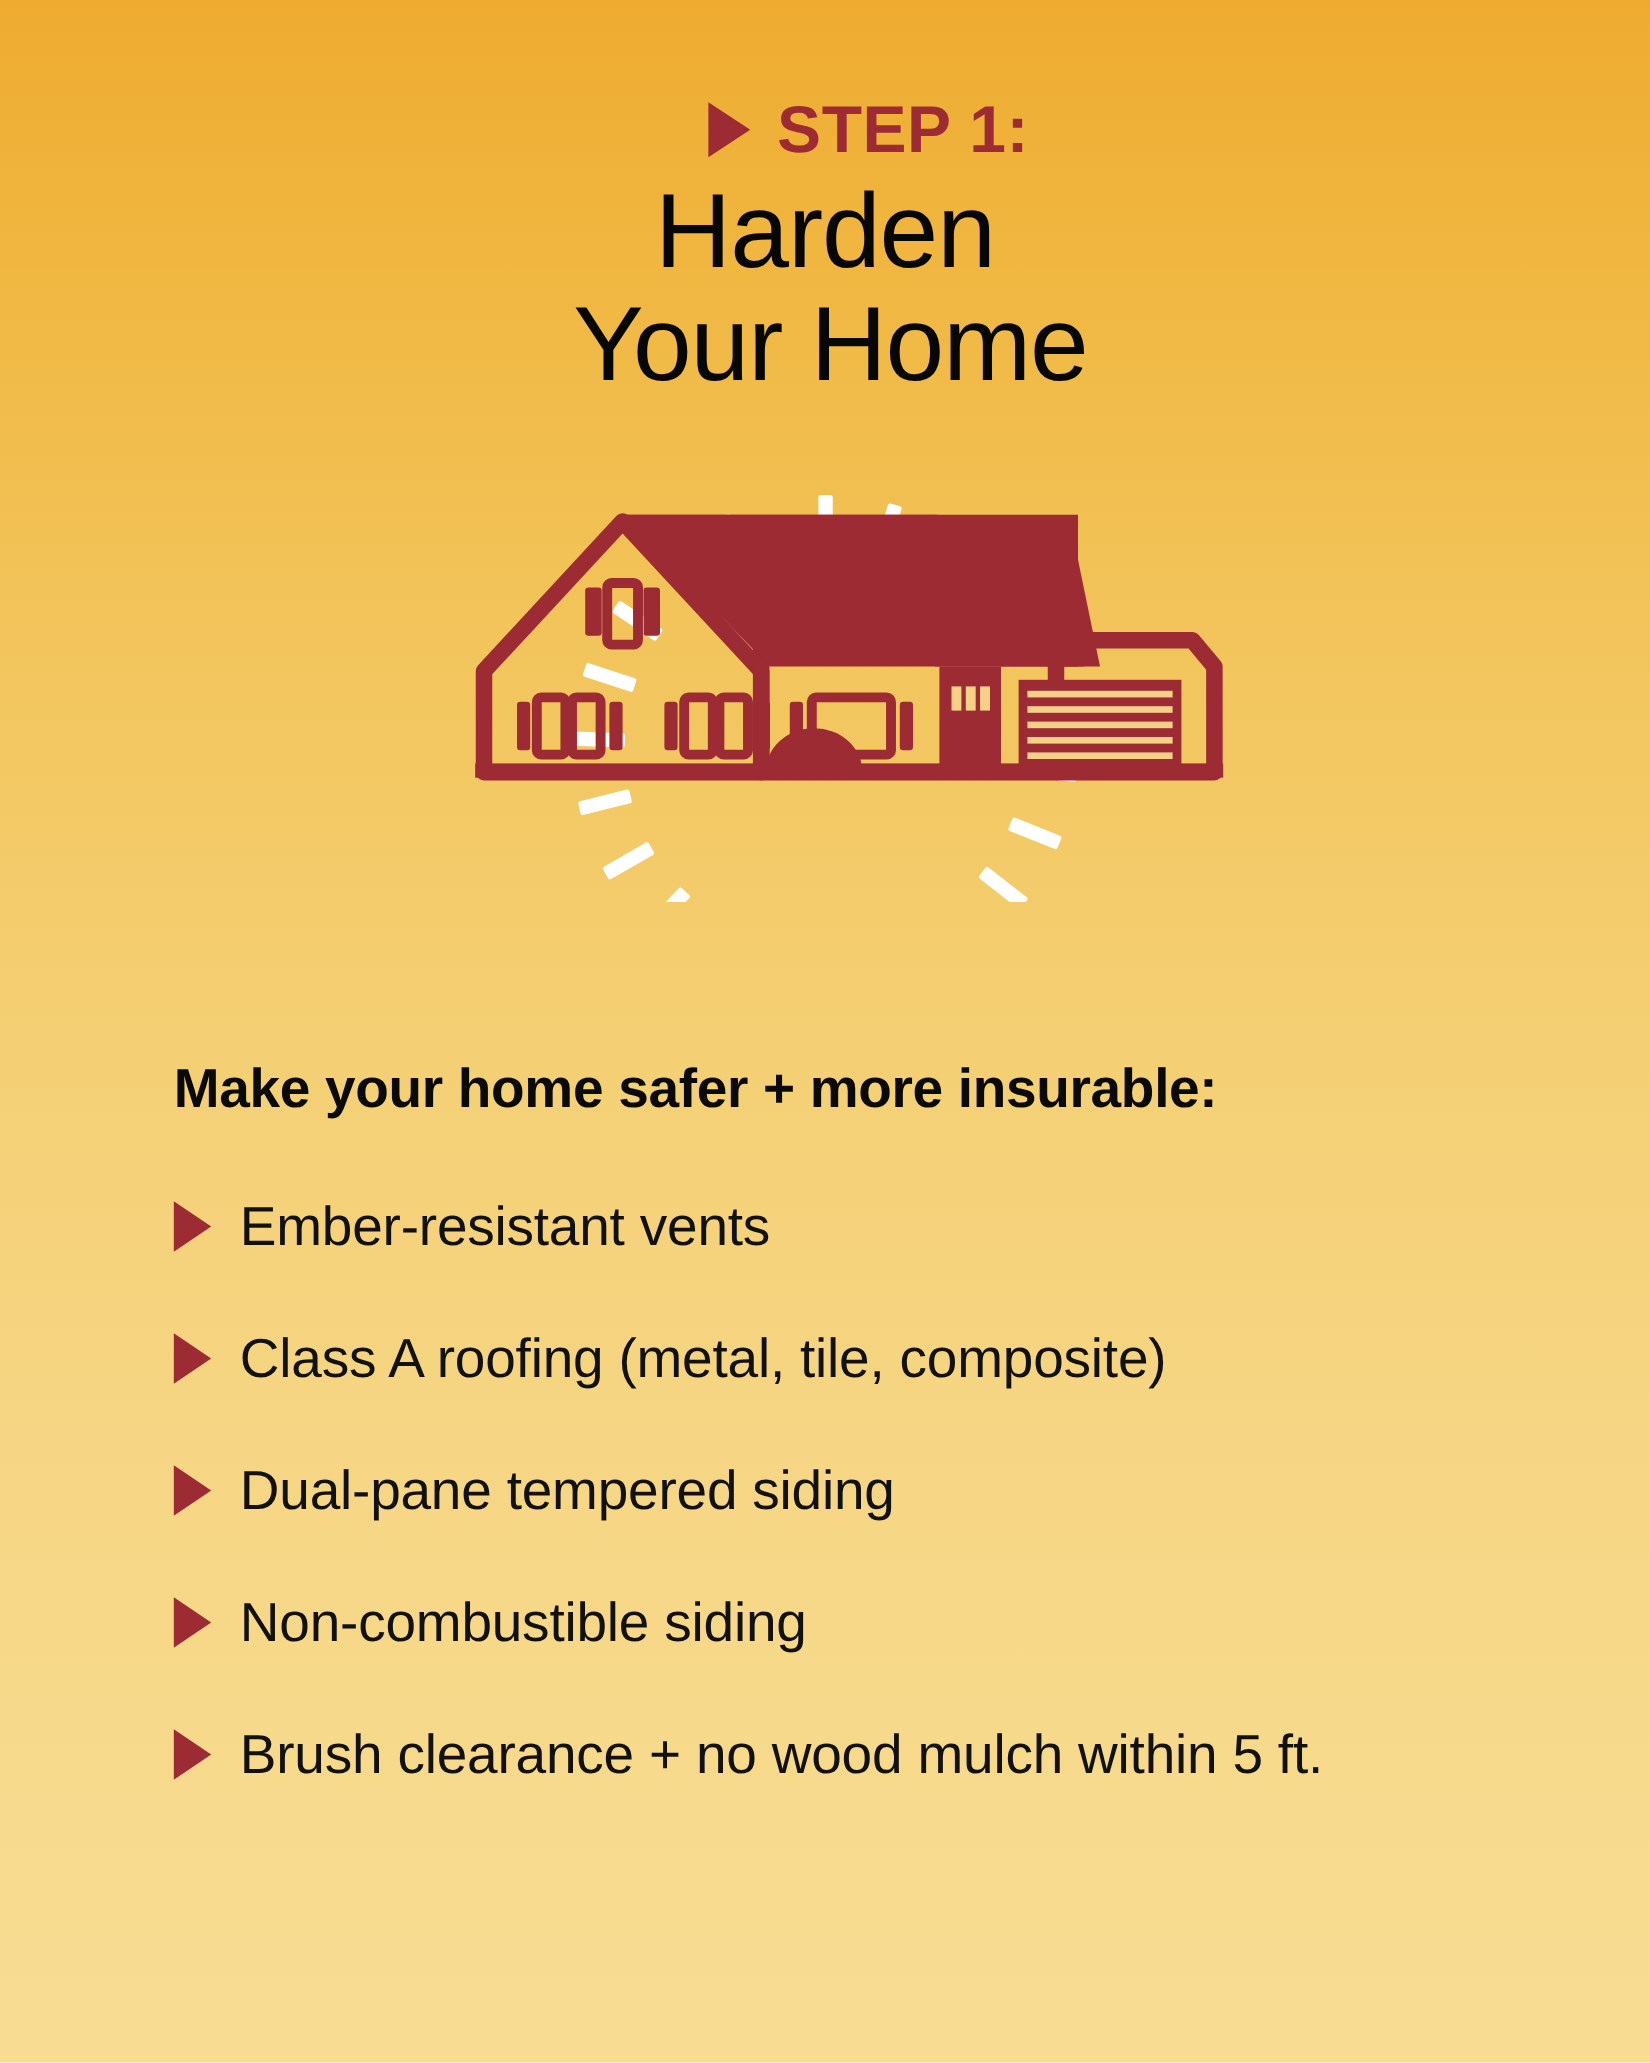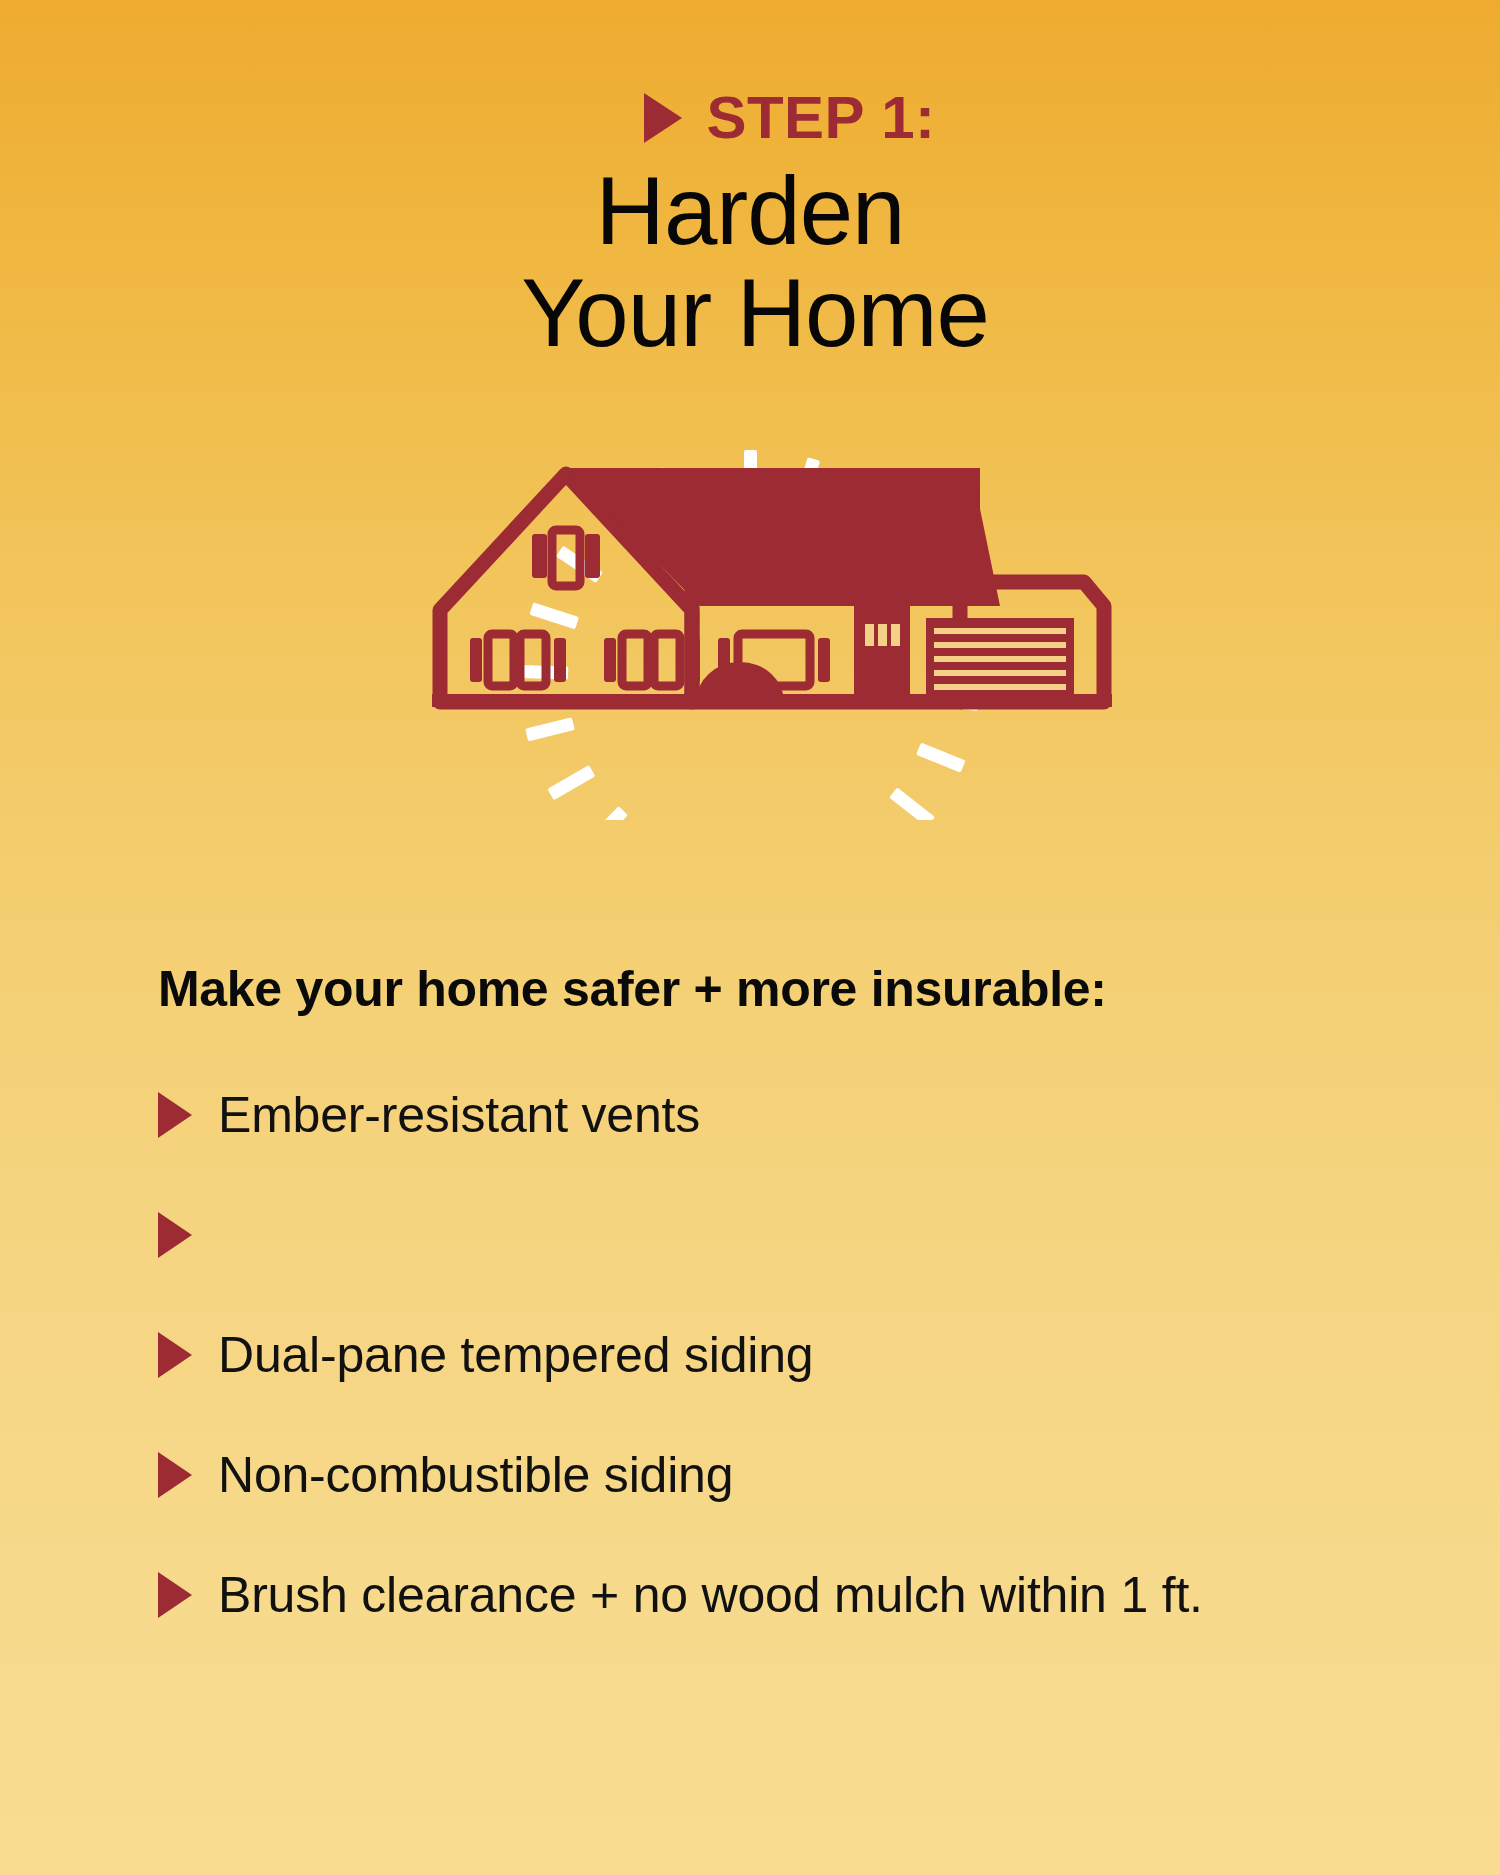--- a/index.html
+++ b/index.html
@@ -234,28 +234,29 @@
 
   <div class="lead">Make your home safer + more insurable:</div>
 
   <div class="list">
     <div class="bullet">
       <span class="tri-sm"></span>
       <span class="btext">Ember-resistant vents</span>
     </div>
     <div class="bullet">
       <span class="tri-sm"></span>
+      <span class="btext">Class A roofing (metal, tile, composite)</span>
     </div>
     <div class="bullet">
       <span class="tri-sm"></span>
       <span class="btext">Dual-pane tempered siding</span>
     </div>
     <div class="bullet">
       <span class="tri-sm"></span>
       <span class="btext">Non-combustible siding</span>
     </div>
     <div class="bullet">
       <span class="tri-sm"></span>
-      <span class="btext">Brush clearance + no wood mulch within 1 ft.</span>
+      <span class="btext">Brush clearance + no wood mulch within 5 ft.</span>
     </div>
   </div>
 
 </div>
 
 </body></html>

